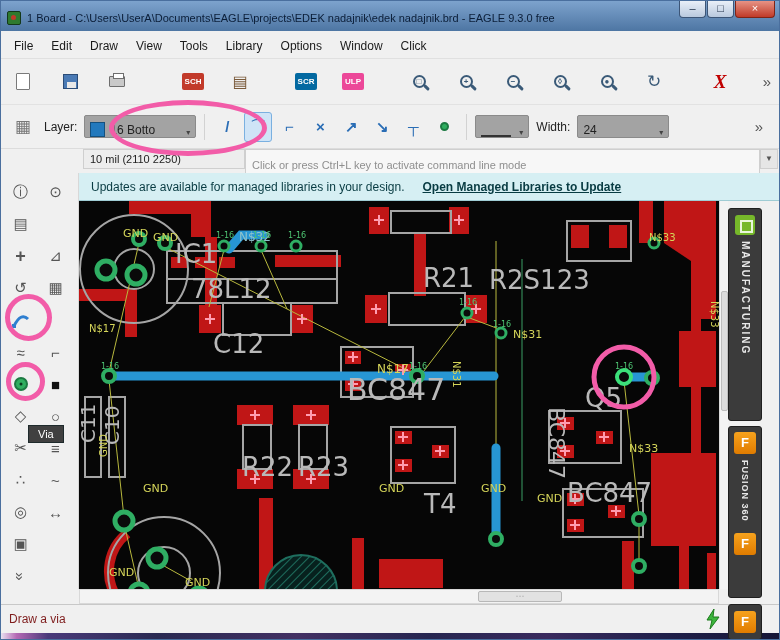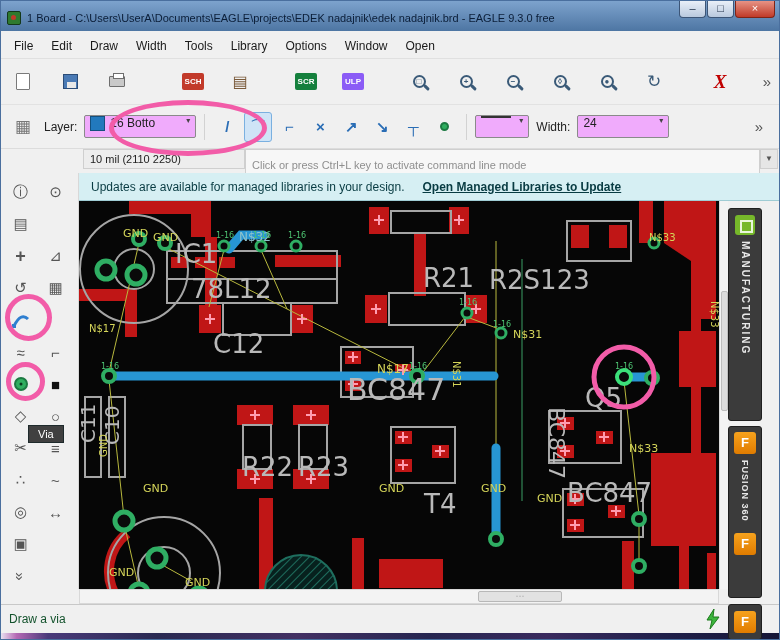--- a/index.html
+++ b/index.html
@@ -22,36 +22,36 @@
 
   
   #toolbar1{left:0;top:58px;width:780px;height:46px;display:flex;align-items:center;padding:0 8px;gap:19px;background:#f0f0f0;border-bottom:1px solid #e2e2e2}
   #toolbar2{left:0;top:104px;width:780px;height:44px;display:flex;align-items:center;padding:0 8px;gap:3px;background:#f0f0f0;border-bottom:1px solid #dcdcdc}
   .tbtn{min-width:28px;height:30px;display:flex;align-items:center;justify-content:center;color:#3a5a78;font-size:15px;border:1px solid transparent;border-radius:3px;background:transparent}
   .tbtn.active{background:#cfe4f7;border-color:#7ab0e0;color:#1565c0}
   .sep{width:1px;height:26px;background:#d2d2d2;margin:0 5px}
   .gap{width:18px}
   .chip{font-size:8px;font-weight:bold;color:#fff;padding:4px 3px;border-radius:2px;letter-spacing:0}
   .chip.sch{background:#c23a2a}
-  .chip.scr{background:#15803d}
-  .chip.ulp{background:#8b5cf6}
+  .chip.scr{background:#0369a1}
+  .chip.ulp{background:#ec4899}
   .icon-page{width:14px;height:17px;background:#fff;border:1px solid #7a7a7a;border-radius:1px}
   .icon-save{width:15px;height:15px;background:#4a7ab5;border:1px solid #2b4c77;position:relative}
   .icon-save::after{content:"";position:absolute;left:3px;bottom:0;width:9px;height:6px;background:#e8e8e8}
   .icon-print{width:16px;height:11px;background:#c9c9c9;border:1px solid #6e6e6e;border-radius:1px;position:relative}
   .icon-print::before{content:"";position:absolute;left:3px;top:-4px;width:9px;height:4px;background:#fff;border:1px solid #6e6e6e}
   .mag{position:relative;width:13px;height:13px;border:2px solid #3a5a78;border-radius:50%;font-size:8px;line-height:10px;text-align:center;color:#3a5a78;font-weight:bold}
   .mag::after{content:"";position:absolute;width:7px;height:3px;background:#3a5a78;right:-6px;bottom:-3px;transform:rotate(45deg);border-radius:2px}
   .x-cancel{font-family:"Liberation Serif",serif;font-style:italic;font-weight:bold;font-size:19px;color:#c00000}
   #design-link{margin-left:auto;display:flex;align-items:center;gap:5px;color:#5a6676;font-size:8px;font-weight:bold;line-height:9px}
   #design-link .dl-icon{font-size:14px;color:#6a7686}
   .caret{font-size:8px;color:#444;margin-left:4px}
 
   .label{font-size:12px;color:#222;margin:0 4px}
-  .selectbox{display:flex;align-items:flex-start;background:#f0abfc;border:1px solid #8a8a8a;height:23px;padding:0 5px;border-radius:2px;font-size:12px;color:#222}
+  .selectbox{display:flex;align-items:flex-end;background:#a3a3a3;border:1px solid #8a8a8a;height:23px;padding:0 5px;border-radius:2px;font-size:12px;color:#222}
   #layer-select{width:112px}
   #width-select{width:92px}
   #linestyle-select{width:54px}
   .swatch{width:15px;height:15px;background:#2279bd;border:1px solid #14507e;margin-right:5px}
   .linestyle-line{flex:1;height:2px;background:#333;margin-right:4px}
   .grid-glyph{font-size:17px;color:#777}
   .bend{color:#2a6db5;font-weight:bold}
   .route-via-dot{width:9px;height:9px;border-radius:50%;background:#2fae5f;border:2px solid #1c7a42}
 
   
@@ -85,21 +85,21 @@
   .rail{position:absolute;left:727px;width:34px;background:#3b3b3b;border:1px solid #1f1f1f;border-radius:3px;display:flex;flex-direction:column;align-items:center;z-index:40}
   #rail-manu{top:207px;height:213px}
   #rail-fusion{top:425px;height:172px}
   #rail-fusion-bottom{top:603px;height:36px;justify-content:center}
   .rail-text{writing-mode:vertical-rl;font-size:10px;letter-spacing:2px;color:#e8e8e8;font-weight:bold;margin:6px 0}
   .manu-icon{width:20px;height:20px;margin-top:6px;background:#76b82a;border-radius:3px;position:relative}
   .manu-icon::after{content:"";position:absolute;left:5px;top:5px;width:9px;height:9px;border:2px solid #eaf6dc}
   .f-logo{width:22px;height:22px;margin-top:5px;background:linear-gradient(#f6a21d,#e07c00);border-radius:3px;color:#fff;font-weight:bold;font-size:13px;text-align:center;line-height:22px}
 
   
-  #statusbar{left:0;top:603px;width:780px;height:29px;background:#f0f0f0;border-top:1px solid #c8c8c8;font-size:12px;color:#14532d;line-height:28px;padding-left:8px}
+  #statusbar{left:0;top:603px;width:780px;height:29px;background:#f0f0f0;border-top:1px solid #c8c8c8;font-size:12px;color:#7f1d1d;line-height:28px;padding-left:8px}
   #bolt{position:absolute;left:704px;top:608px;z-index:45}
 
   
   #sliver{left:0;top:632px;width:780px;height:8px;background:linear-gradient(90deg,#e8e0f0 0%,#b469b4 2%,#4a3a7a 6%,#2a2a52 20%,#433063 38%,#262650 55%,#3a2a5e 70%,#20204a 85%,#161636 100%)}
 
   
   .pink{position:absolute;border:5px solid #f25ca8;border-radius:50%;z-index:60;pointer-events:none}
   #pink-layer{left:108px;top:99px;width:158px;height:56px}
   #pink-wire{left:4px;top:293px;width:47px;height:47px}
   #pink-via{left:5px;top:361px;width:39px;height:39px}
@@ -117,26 +117,26 @@
 <div id="win-btns" class="abs">
   <div class="winbtn min">–</div>
   <div class="winbtn max">□</div>
   <div class="winbtn close">×</div>
 </div>
 
 <div id="menubar" class="abs">
   <div class="menu-item">File</div>
   <div class="menu-item">Edit</div>
   <div class="menu-item">Draw</div>
-  <div class="menu-item">Width</div>
+  <div class="menu-item">View</div>
   <div class="menu-item">Tools</div>
   <div class="menu-item">Library</div>
   <div class="menu-item">Options</div>
   <div class="menu-item">Window</div>
-  <div class="menu-item">Open</div>
+  <div class="menu-item">Click</div>
 </div>
 
 <div id="toolbar1" class="abs">
   <div class="tbtn">
       <span class="icon-page"></span>
     </div>
   <div class="tbtn">
       <span class="icon-save"></span>
     </div>
   <div class="tbtn">

